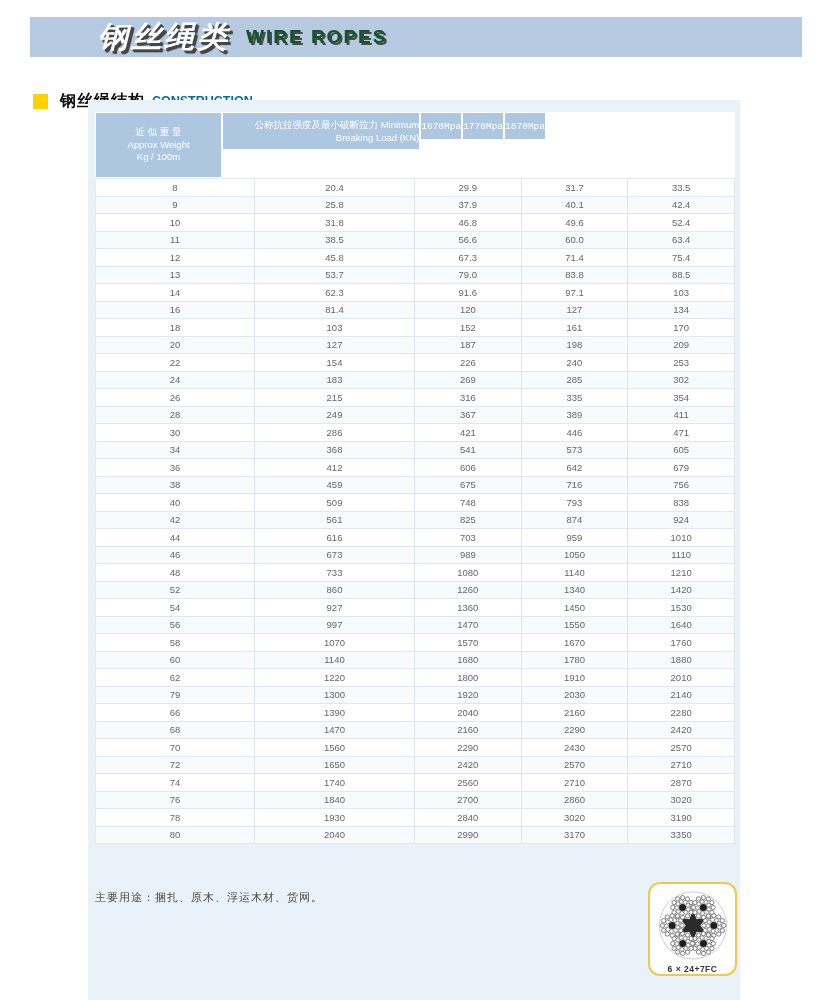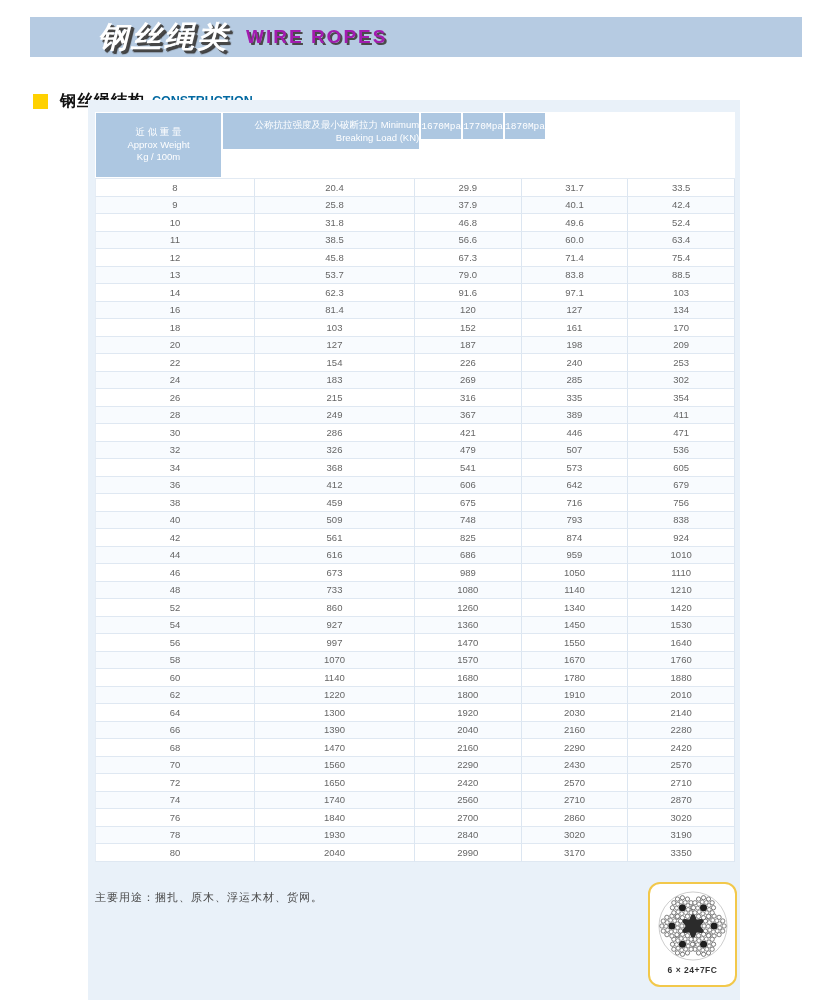--- a/index.html
+++ b/index.html
@@ -4,21 +4,21 @@
 <style>
   * { margin:0; padding:0; box-sizing:border-box; }
   html,body { width:830px; height:1000px; background:#ffffff;
     font-family:"Liberation Sans", sans-serif; position:relative; overflow:hidden; }
 
   
   .top-bar { position:absolute; left:30px; top:17px; width:772px; height:40px;
     background:#b6cbe2; display:flex; align-items:center; padding-left:68px; }
   .title-zh { font-size:30px; font-weight:bold; font-style:italic; color:#ffffff;
     letter-spacing:3px; text-shadow:2px 2px 0 #474747, 3px 3px 1px #3a3a3a; }
-  .title-en { font-size:19px; font-weight:bold; color:#a21caf; margin-left:16px;
+  .title-en { font-size:19px; font-weight:bold; color:#14532d; margin-left:16px;
     letter-spacing:2px; text-shadow:2px 2px 0 #4a4a4a; }
 
   
   .section-row { position:absolute; left:33px; top:63px; height:20px;
     display:flex; align-items:center;margin-top:28px; }
   .bullet { width:15px; height:15px; background:#ffd100; margin-right:12px; }
   .section-zh { font-size:16px; font-weight:bold; color:#111111; letter-spacing:1px; }
   .section-en { font-size:12.5px; font-weight:bold; color:#0369a1; margin-left:7px; }
 
   
@@ -49,21 +49,21 @@
     border-right:1px solid #dce6f1; }
   .td:first-child { border-left:1px solid #e6edf5; }
   .td-c1 { width:160px; } .td-c2 { width:160px; }
   .td-c3, .td-c4, .td-c5 { width:106.66px; }
 
   
   .usage-note { position:absolute; left:95px; top:890px; font-size:11px;
     color:#4a4a4a; letter-spacing:1px; }
 
   
-  .rope-box { position:absolute; left:648px; top:882px; width:89px; height:105px;
+  .rope-box { position:absolute; left:648px; top:882px; width:89px; height:94px;
     background:#ffffff; border:2.5px solid #f2c84b; border-radius:12px;
     display:flex; flex-direction:column; align-items:center; padding-top:5px; }
   .rope-label { font-size:8.5px; font-weight:bold; color:#333333; margin-top:2px;
     letter-spacing:0.5px; }
 </style>
 </head>
 <body>
 
 <div class="top-bar">
   <span class="title-zh">钢丝绳类</span>
@@ -194,27 +194,20 @@
         <div class="td td-c5">411</div>
       </div>
       <div class="trow">
         <div class="td td-c1">30</div>
         <div class="td td-c2">286</div>
         <div class="td td-c3">421</div>
         <div class="td td-c4">446</div>
         <div class="td td-c5">471</div>
       </div>
       <div class="trow">
-        <div class="td td-c1">32</div>
-        <div class="td td-c2">326</div>
-        <div class="td td-c3">479</div>
-        <div class="td td-c4">507</div>
-        <div class="td td-c5">536</div>
-      </div>
-      <div class="trow">
         <div class="td td-c1">34</div>
         <div class="td td-c2">368</div>
         <div class="td td-c3">541</div>
         <div class="td td-c4">573</div>
         <div class="td td-c5">605</div>
       </div>
       <div class="trow">
         <div class="td td-c1">36</div>
         <div class="td td-c2">412</div>
         <div class="td td-c3">606</div>
@@ -238,21 +231,21 @@
       <div class="trow">
         <div class="td td-c1">42</div>
         <div class="td td-c2">561</div>
         <div class="td td-c3">825</div>
         <div class="td td-c4">874</div>
         <div class="td td-c5">924</div>
       </div>
       <div class="trow">
         <div class="td td-c1">44</div>
         <div class="td td-c2">616</div>
-        <div class="td td-c3">686</div>
+        <div class="td td-c3">703</div>
         <div class="td td-c4">959</div>
         <div class="td td-c5">1010</div>
       </div>
       <div class="trow">
         <div class="td td-c1">46</div>
         <div class="td td-c2">673</div>
         <div class="td td-c3">989</div>
         <div class="td td-c4">1050</div>
         <div class="td td-c5">1110</div>
       </div>
@@ -299,21 +292,21 @@
         <div class="td td-c5">1880</div>
       </div>
       <div class="trow">
         <div class="td td-c1">62</div>
         <div class="td td-c2">1220</div>
         <div class="td td-c3">1800</div>
         <div class="td td-c4">1910</div>
         <div class="td td-c5">2010</div>
       </div>
       <div class="trow">
-        <div class="td td-c1">64</div>
+        <div class="td td-c1">79</div>
         <div class="td td-c2">1300</div>
         <div class="td td-c3">1920</div>
         <div class="td td-c4">2030</div>
         <div class="td td-c5">2140</div>
       </div>
       <div class="trow">
         <div class="td td-c1">66</div>
         <div class="td td-c2">1390</div>
         <div class="td td-c3">2040</div>
         <div class="td td-c4">2160</div>

